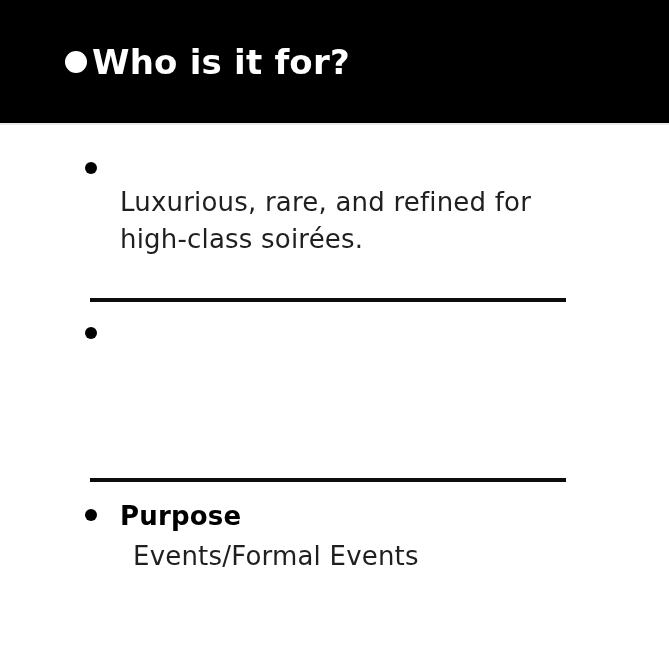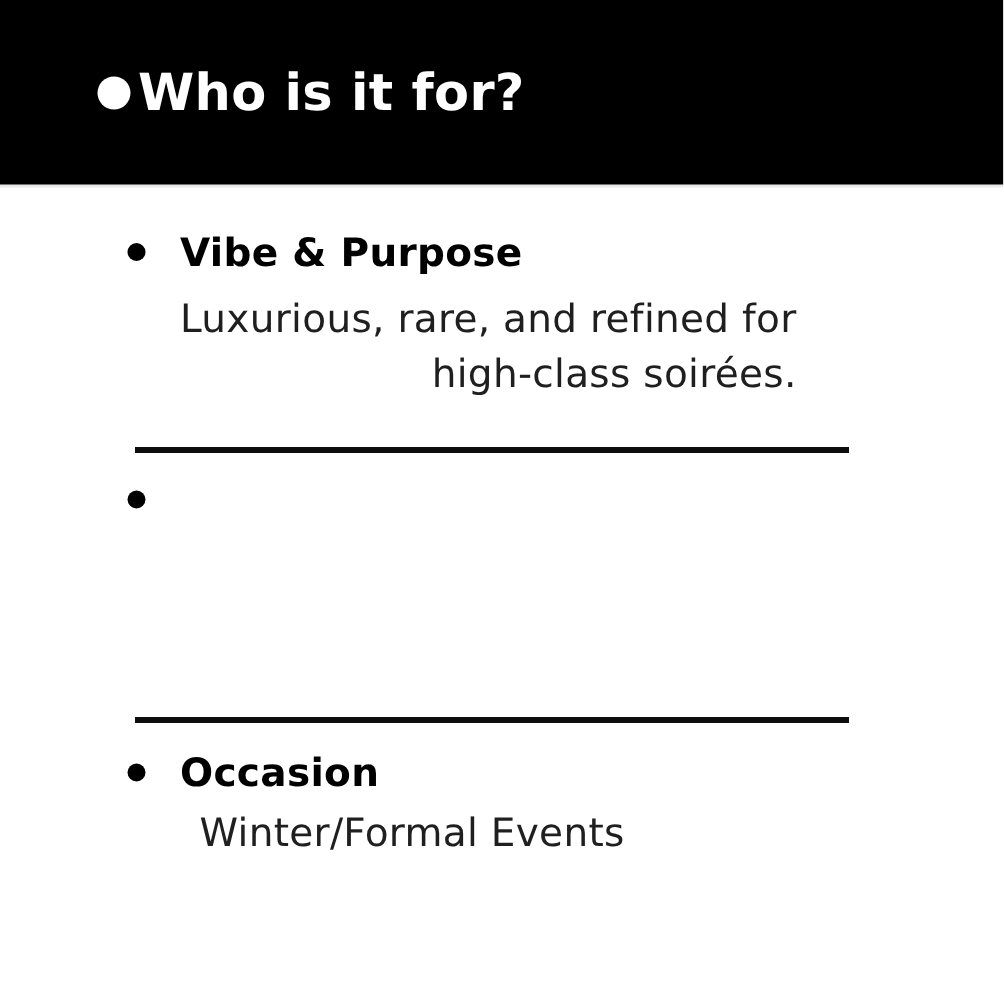--- a/index.html
+++ b/index.html
@@ -71,21 +71,21 @@
     position: absolute;
     left: 90px;
     width: 476px;
     height: 4px;
     background: #0d0d0d;
   }
 
   
   .bullet-1 { top: 162px; }
   .heading-1 { top: 156px; }
-  .body-1 { top: 195px; text-align: right; }
+  .body-1 { top: 184px; }
   .divider-1 { top: 298px; }
 
   .bullet-2 { top: 327px; }
   .heading-2 { top: 321px; }
   .body-2 { top: 348px; }
   .divider-2 { top: 478px; }
 
   .bullet-3 { top: 509px; }
   .heading-3 { top: 503px; }
   .body-3 { top: 538px; left: 133px; }
@@ -94,27 +94,26 @@
 <body>
 
 <div class="slide">
 
   <header class="titlebar">
     <span class="title-bullet"></span>
     <h1 class="title">Who is it for?</h1>
   </header>
 
   <span class="bullet bullet-1"></span>
-  <h2 class="heading heading-1">Vibe &amp; Purpose</h2>
   <p class="bodytext body-1">Luxurious, rare, and refined for
 high-class soirées.</p>
 
   <div class="divider divider-1"></div>
 
   <span class="bullet bullet-2"></span>
 
   <div class="divider divider-2"></div>
 
   <span class="bullet bullet-3"></span>
-  <h2 class="heading heading-3">Occasion</h2>
-  <p class="bodytext body-3">Winter/Formal Events</p>
+  <h2 class="heading heading-3">Purpose</h2>
+  <p class="bodytext body-3">Events/Formal Events</p>
 
 </div>
 
 </body></html>

